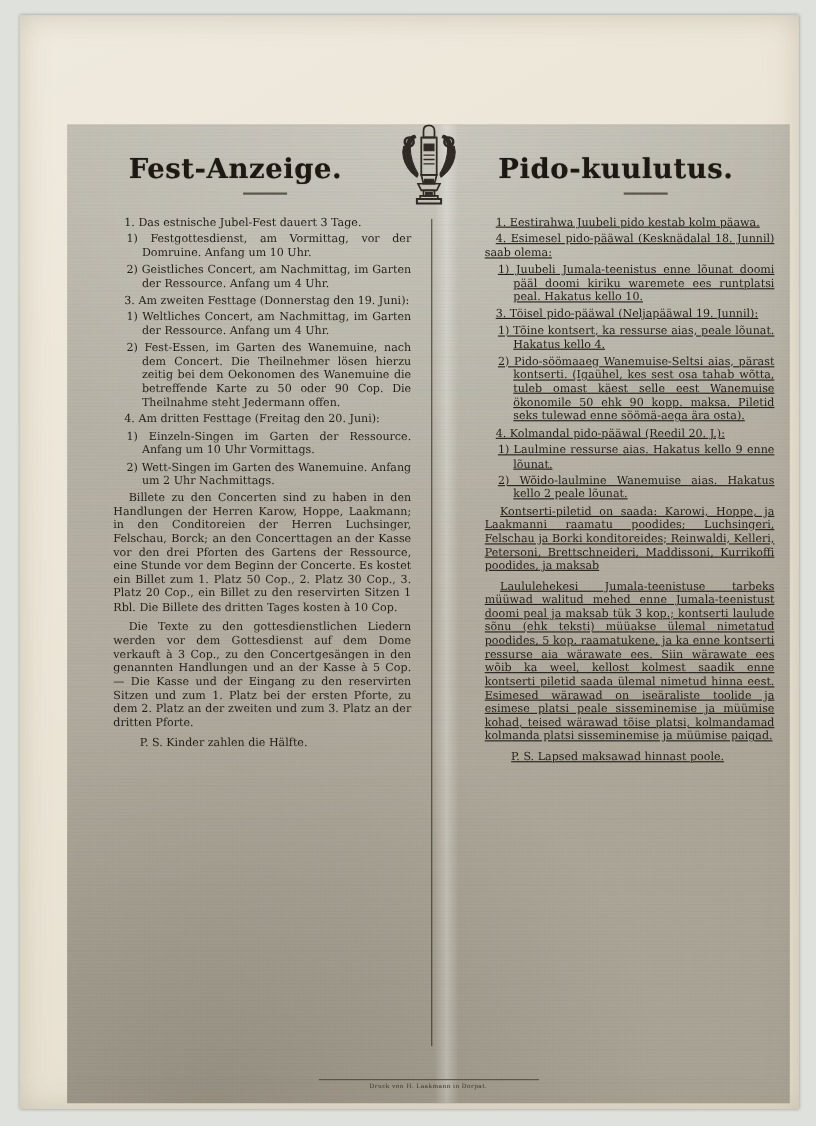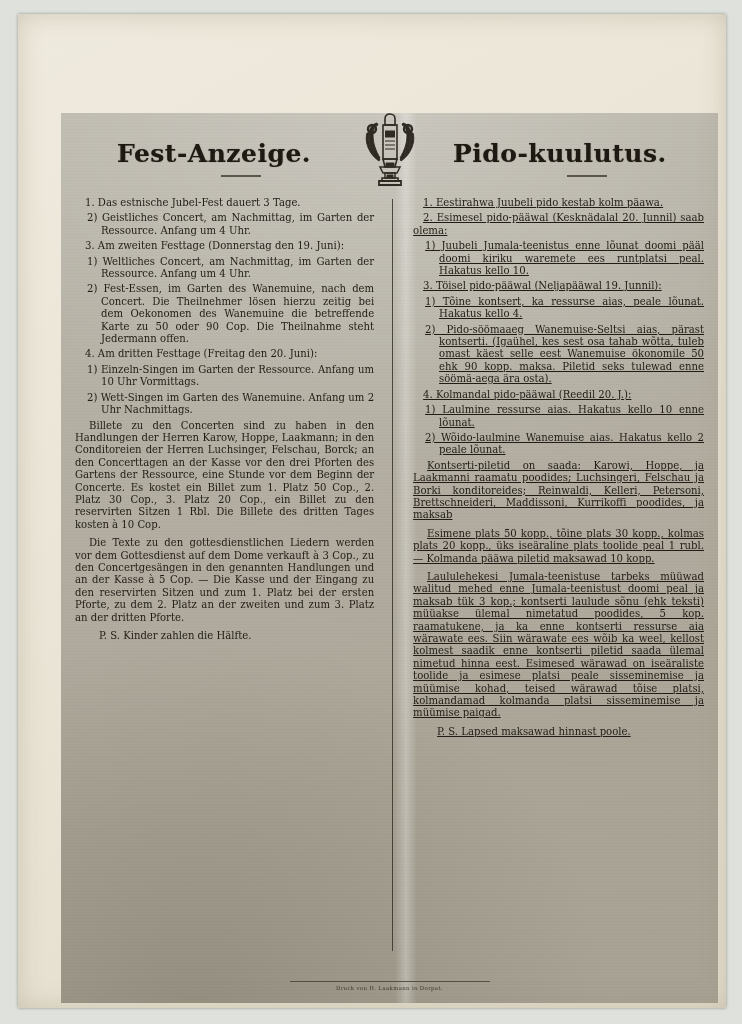--- a/index.html
+++ b/index.html
@@ -41,21 +41,21 @@
   .title-et{left:392px;}
   .title-rule{position:absolute;top:62px;width:40px;height:2px;background:#3a3328;opacity:.75;}
   .rule-de{left:160px;}
   .rule-et{left:506px;}
 
   .emblem{position:absolute;left:50%;top:-2px;transform:translateX(-50%);
     width:58px;height:80px;opacity:.92;}
 
   
   .cols{position:absolute;left:0;top:84px;right:0;bottom:0;display:flex;}
-  .col{position:relative;}
+  .col{position:relative;margin-left:28px;}
   .col-de{width:327px;padding:0 12px 0 14px;}
   .col-et{width:318px;padding:0 14px 0 14px;}
   .divider{width:1px;background:#2f291f;opacity:.8;margin:2px 6px 52px 6px;}
 
   p{margin:0 0 3px 0;text-align:justify;}
   .col-de p{font-size:10.1px;line-height:12.4px;}
   .col-et p{font-size:10.1px;line-height:12.4px;text-decoration:underline;}
 
   .num-item{padding-left:0;text-indent:10px;}
   .sub{padding-left:26px;text-indent:-14px;}
@@ -109,46 +109,46 @@
               <path d="M6 22c-2 6 0 14 4 20 2 3 5 6 8 8l1-2c-4-3-7-7-9-11-2-5-3-10-2-15z"></path>
               <path d="M52 22c2 6 0 14-4 20-2 3-5 6-8 8l-1-2c4-3 7-7 9-11 2-5 3-10 2-15z"></path>
             </g>
           </svg>
         </div>
 
         <div class="cols">
 
           <div class="col col-de">
             <p class="num-item">1.  Das estnische Jubel-Fest dauert 3 Tage.</p>
+            <p class="sub">1) Festgottesdienst, am Vormittag, vor der Domruine.  Anfang um 10 Uhr.</p>
             <p class="sub">2) Geistliches Concert, am Nachmittag, im Garten der Ressource.  Anfang um 4 Uhr.</p>
             <p class="num-item">3.  Am zweiten Festtage (Donnerstag den 19. Juni):</p>
             <p class="sub">1) Weltliches Concert, am Nachmittag, im Garten der Ressource.  Anfang um 4 Uhr.</p>
             <p class="sub">2) Fest-Essen, im Garten des Wanemuine, nach dem Concert.  Die Theilnehmer lösen hierzu zeitig bei dem Oekonomen des Wanemuine die betreffende Karte zu 50 oder 90 Cop.  Die Theilnahme steht Jedermann offen.</p>
             <p class="num-item">4.  Am dritten Festtage (Freitag den 20. Juni):</p>
             <p class="sub">1) Einzeln-Singen im Garten der Ressource.  Anfang um 10 Uhr Vormittags.</p>
             <p class="sub">2) Wett-Singen im Garten des Wanemuine.  Anfang um 2 Uhr Nachmittags.</p>
             <p class="para">Billete zu den Concerten sind zu haben in den Handlungen der Herren Karow, Hoppe, Laakmann; in den Conditoreien der Herren Luchsinger, Felschau, Borck; an den Concerttagen an der Kasse vor den drei Pforten des Gartens der Ressource, eine Stunde vor dem Beginn der Concerte.  Es kostet ein Billet zum 1. Platz 50 Cop., 2. Platz 30 Cop., 3. Platz 20 Cop., ein Billet zu den reservirten Sitzen 1 Rbl.  Die Billete des dritten Tages kosten à 10 Cop.</p>
             <p class="para">Die Texte zu den gottesdienstlichen Liedern werden vor dem Gottesdienst auf dem Dome verkauft à 3 Cop., zu den Concertgesängen in den genannten Handlungen und an der Kasse à 5 Cop. — Die Kasse und der Eingang zu den reservirten Sitzen und zum 1. Platz bei der ersten Pforte, zu dem 2. Platz an der zweiten und zum 3. Platz an der dritten Pforte.</p>
             <p class="ps">P. S.   Kinder zahlen die Hälfte.</p>
           </div>
 
           <div class="divider"></div>
 
           <div class="col col-et">
             <p class="num-item">1.  Eestirahwa Juubeli pido kestab kolm päawa.</p>
-            <p class="num-item">2.  Esimesel pido-pääwal (Kesknädalal 20. Junnil) saab olema:</p>
+            <p class="num-item">4.  Esimesel pido-pääwal (Kesknädalal 18. Junnil) saab olema:</p>
             <p class="sub">1) Juubeli Jumala-teenistus enne lõunat doomi pääl doomi kiriku waremete ees runtplatsi peal.  Hakatus kello 10.</p>
             <p class="num-item">3.  Töisel pido-pääwal (Neljapääwal 19. Junnil):</p>
             <p class="sub">1) Tõine kontsert, ka ressurse aias, peale lõunat.  Hakatus kello 4.</p>
             <p class="sub">2) Pido-söömaaeg Wanemuise-Seltsi aias, pärast kontserti. (Igaühel, kes sest osa tahab wõtta, tuleb omast käest selle eest Wanemuise ökonomile 50 ehk 90 kopp. maksa.  Piletid seks tulewad enne söömä-aega ära osta).</p>
             <p class="num-item">4.  Kolmandal pido-pääwal (Reedil 20. J.):</p>
-            <p class="sub">1) Laulmine ressurse aias.  Hakatus kello 10 enne lõunat.</p>
+            <p class="sub">1) Laulmine ressurse aias.  Hakatus kello 9 enne lõunat.</p>
             <p class="sub">2) Wõido-laulmine Wanemuise aias.  Hakatus kello 2 peale lõunat.</p>
             <p class="para">Kontserti-piletid on saada: Karowi, Hoppe, ja Laakmanni raamatu poodides; Luchsingeri, Felschau ja Borki konditoreides; Reinwaldi, Kelleri, Petersoni, Brettschneideri, Maddissoni, Kurrikoffi poodides, ja maksab</p>
-            <p class="para">Esimene plats 50 kopp., tõine plats 30 kopp., kolmas plats 20 kopp., üks iseäraline plats toolide peal 1 rubl. — Kolmanda pääwa piletid maksawad 10 kopp.</p>
             <p class="para">Laululehekesi Jumala-teenistuse tarbeks müüwad walitud mehed enne Jumala-teenistust doomi peal ja maksab tük 3 kop.; kontserti laulude sõnu (ehk teksti) müüakse ülemal nimetatud poodides, 5 kop. raamatukene, ja ka enne kontserti ressurse aia wärawate ees.  Siin wärawate ees wõib ka weel, kellost kolmest saadik enne kontserti piletid saada ülemal nimetud hinna eest.  Esimesed wärawad on iseäraliste toolide ja esimese platsi peale sisseminemise ja müümise kohad, teised wärawad tõise platsi, kolmandamad kolmanda platsi sisseminemise ja müümise paigad.</p>
             <p class="ps">P. S.   Lapsed maksawad hinnast poole.</p>
           </div>
         </div>
 
         <div class="imprint">
           <div class="ir"></div>
           <div class="it">Druck von H. Laakmann in Dorpat.</div>
         </div>
 

